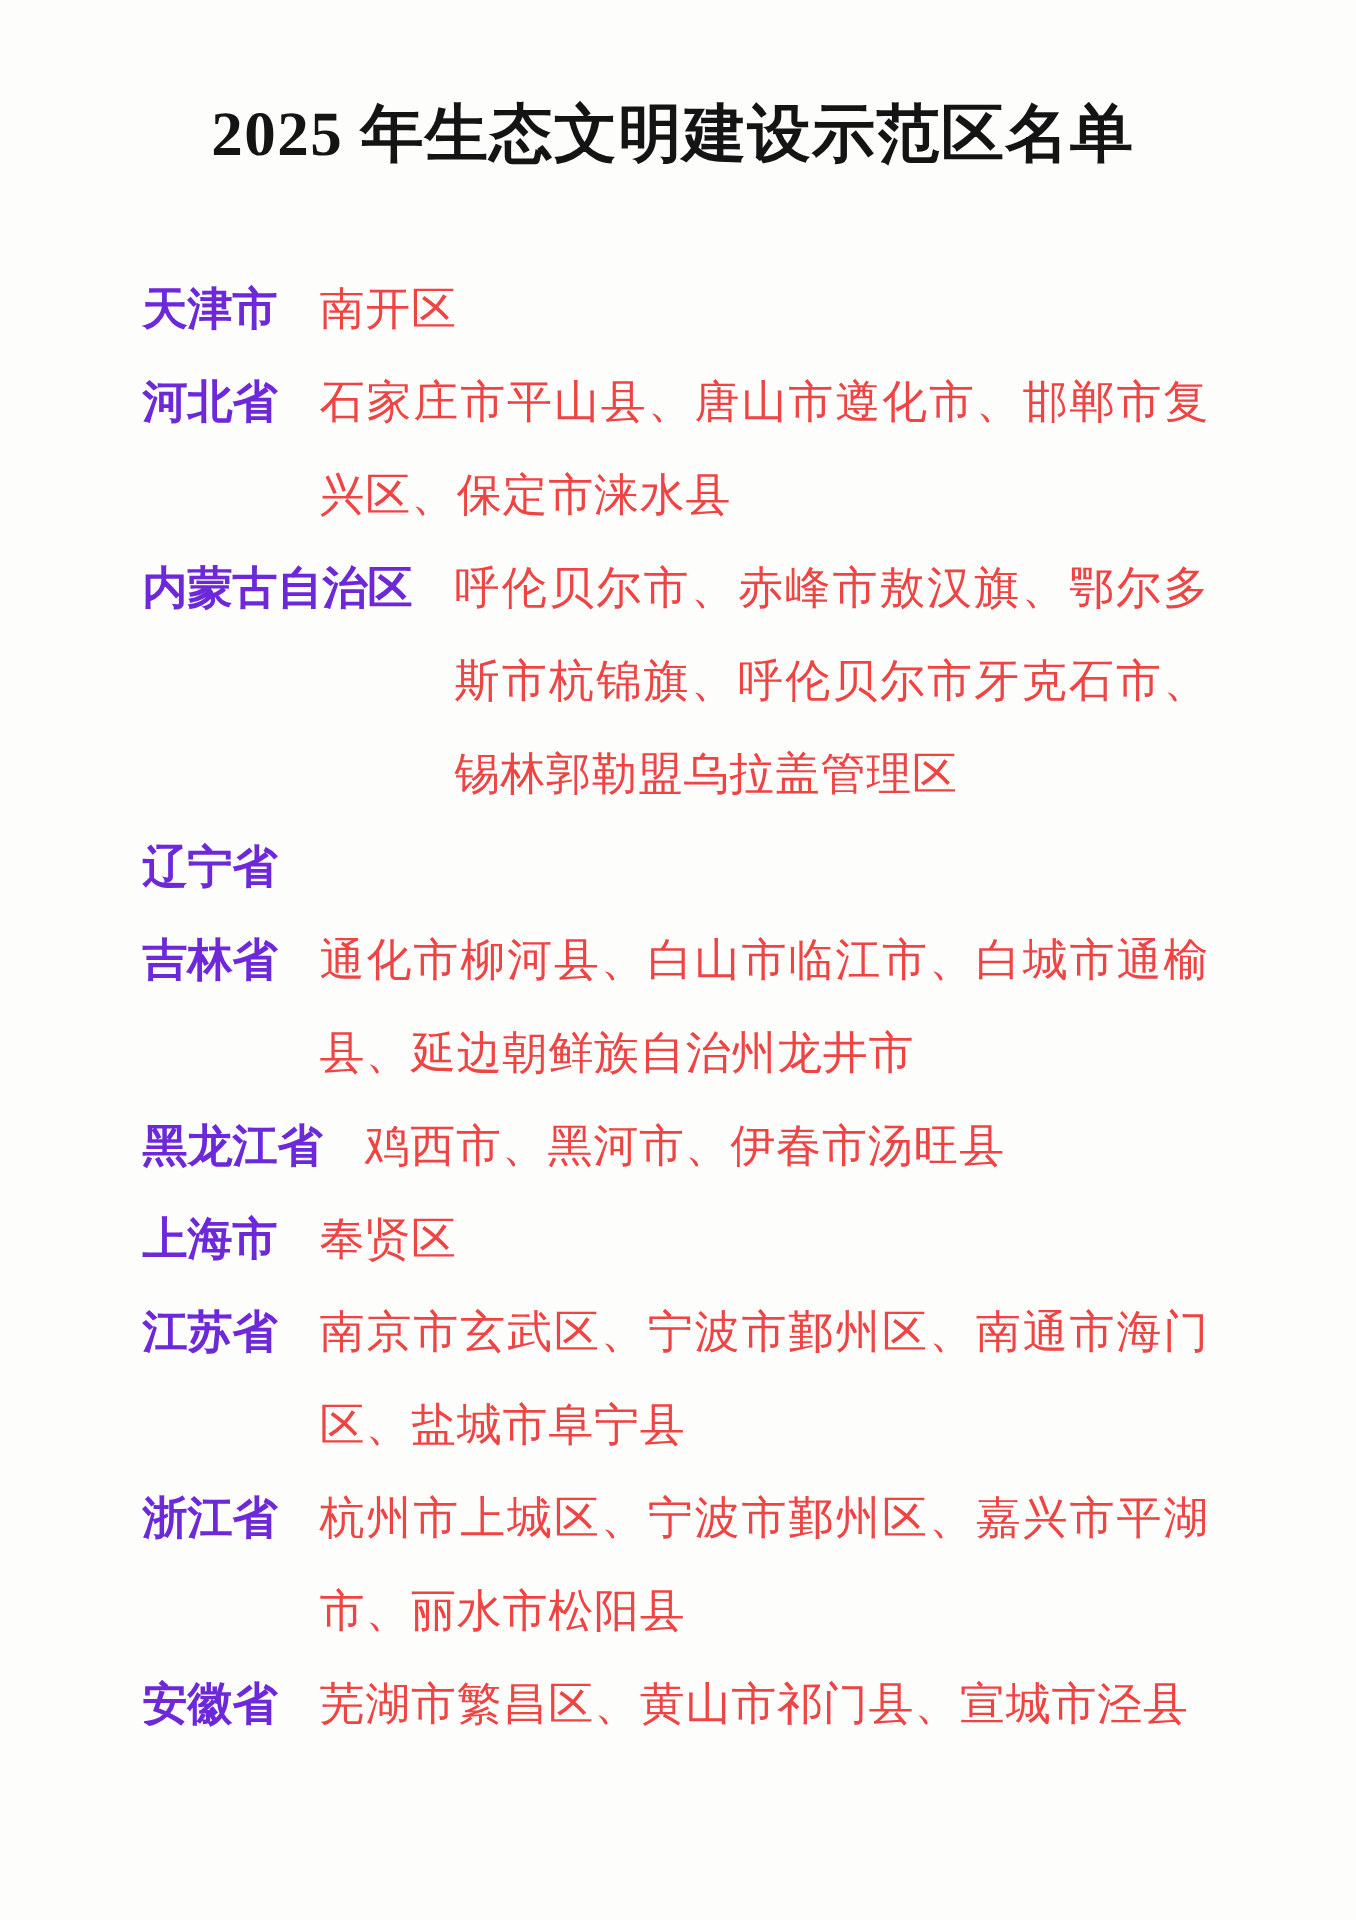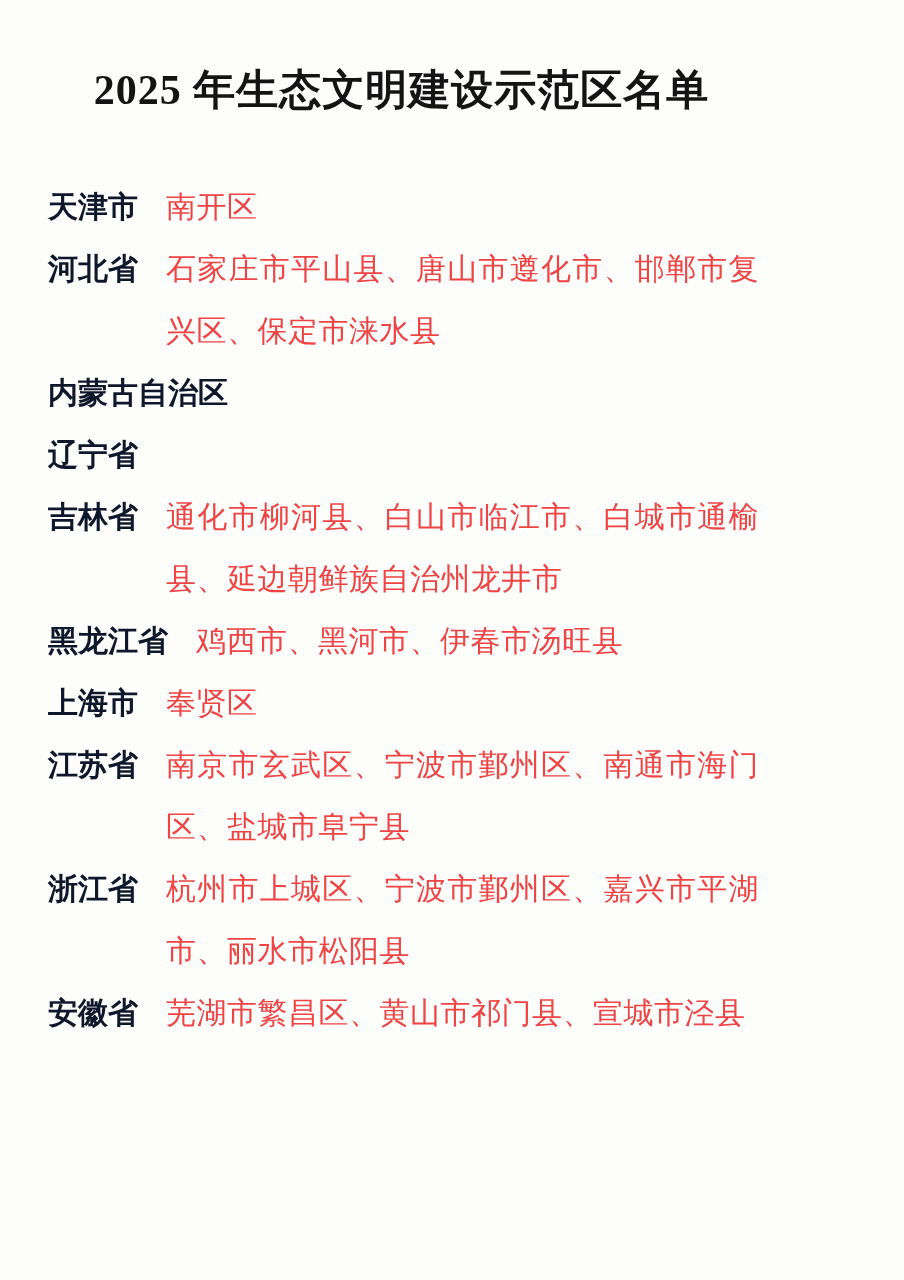--- a/index.html
+++ b/index.html
@@ -13,20 +13,21 @@
     overflow: hidden;
     font-family: "Liberation Serif", "DejaVu Serif", serif;
     color: #1d1d1d;
   }
   .page {
     box-sizing: border-box;
     width: 787px;
     height: 1280px;
     padding: 60px 28px 0 48px;
     overflow: hidden;
+    margin-left: 47px;
   }
   .doc-title {
     text-align: center;
     font-size: 42px;
     font-weight: 700;
     line-height: 60px;
     letter-spacing: 1px;
     color: #141414;
     margin: 0 4px 0 0;
   }
@@ -37,21 +38,21 @@
     display: flex;
     align-items: flex-start;
     font-size: 30px;
     line-height: 62px;
   }
   .region-label {
     flex: 0 0 auto;
     font-weight: 700;
     white-space: nowrap;
     margin-right: 28px;
-    color: #0f172a;
+    color: #6d28d9;
   }
   .areas-text {
     flex: 1 1 auto;
     text-align: justify;
     text-justify: inter-character;
     letter-spacing: 0.5px;
     color: #ef4444;
   }
 </style>
 </head>
@@ -67,20 +68,21 @@
   </div>
 
   <div class="region-row">
     <span class="region-label">河北省</span>
     <span class="areas-text">石家庄市平山县、唐山市遵化市、邯郸市复兴区、保定市涞水县</span>
   </div>
 
 
   <div class="region-row">
     <span class="region-label">内蒙古自治区</span>
+    <span class="areas-text">呼伦贝尔市、赤峰市敖汉旗、鄂尔多斯市杭锦旗、呼伦贝尔市牙克石市、锡林郭勒盟乌拉盖管理区</span>
   </div>
 
   <div class="region-row">
     <span class="region-label">辽宁省</span>
   </div>
 
   <div class="region-row">
     <span class="region-label">吉林省</span>
     <span class="areas-text">通化市柳河县、白山市临江市、白城市通榆县、延边朝鲜族自治州龙井市</span>
   </div>

